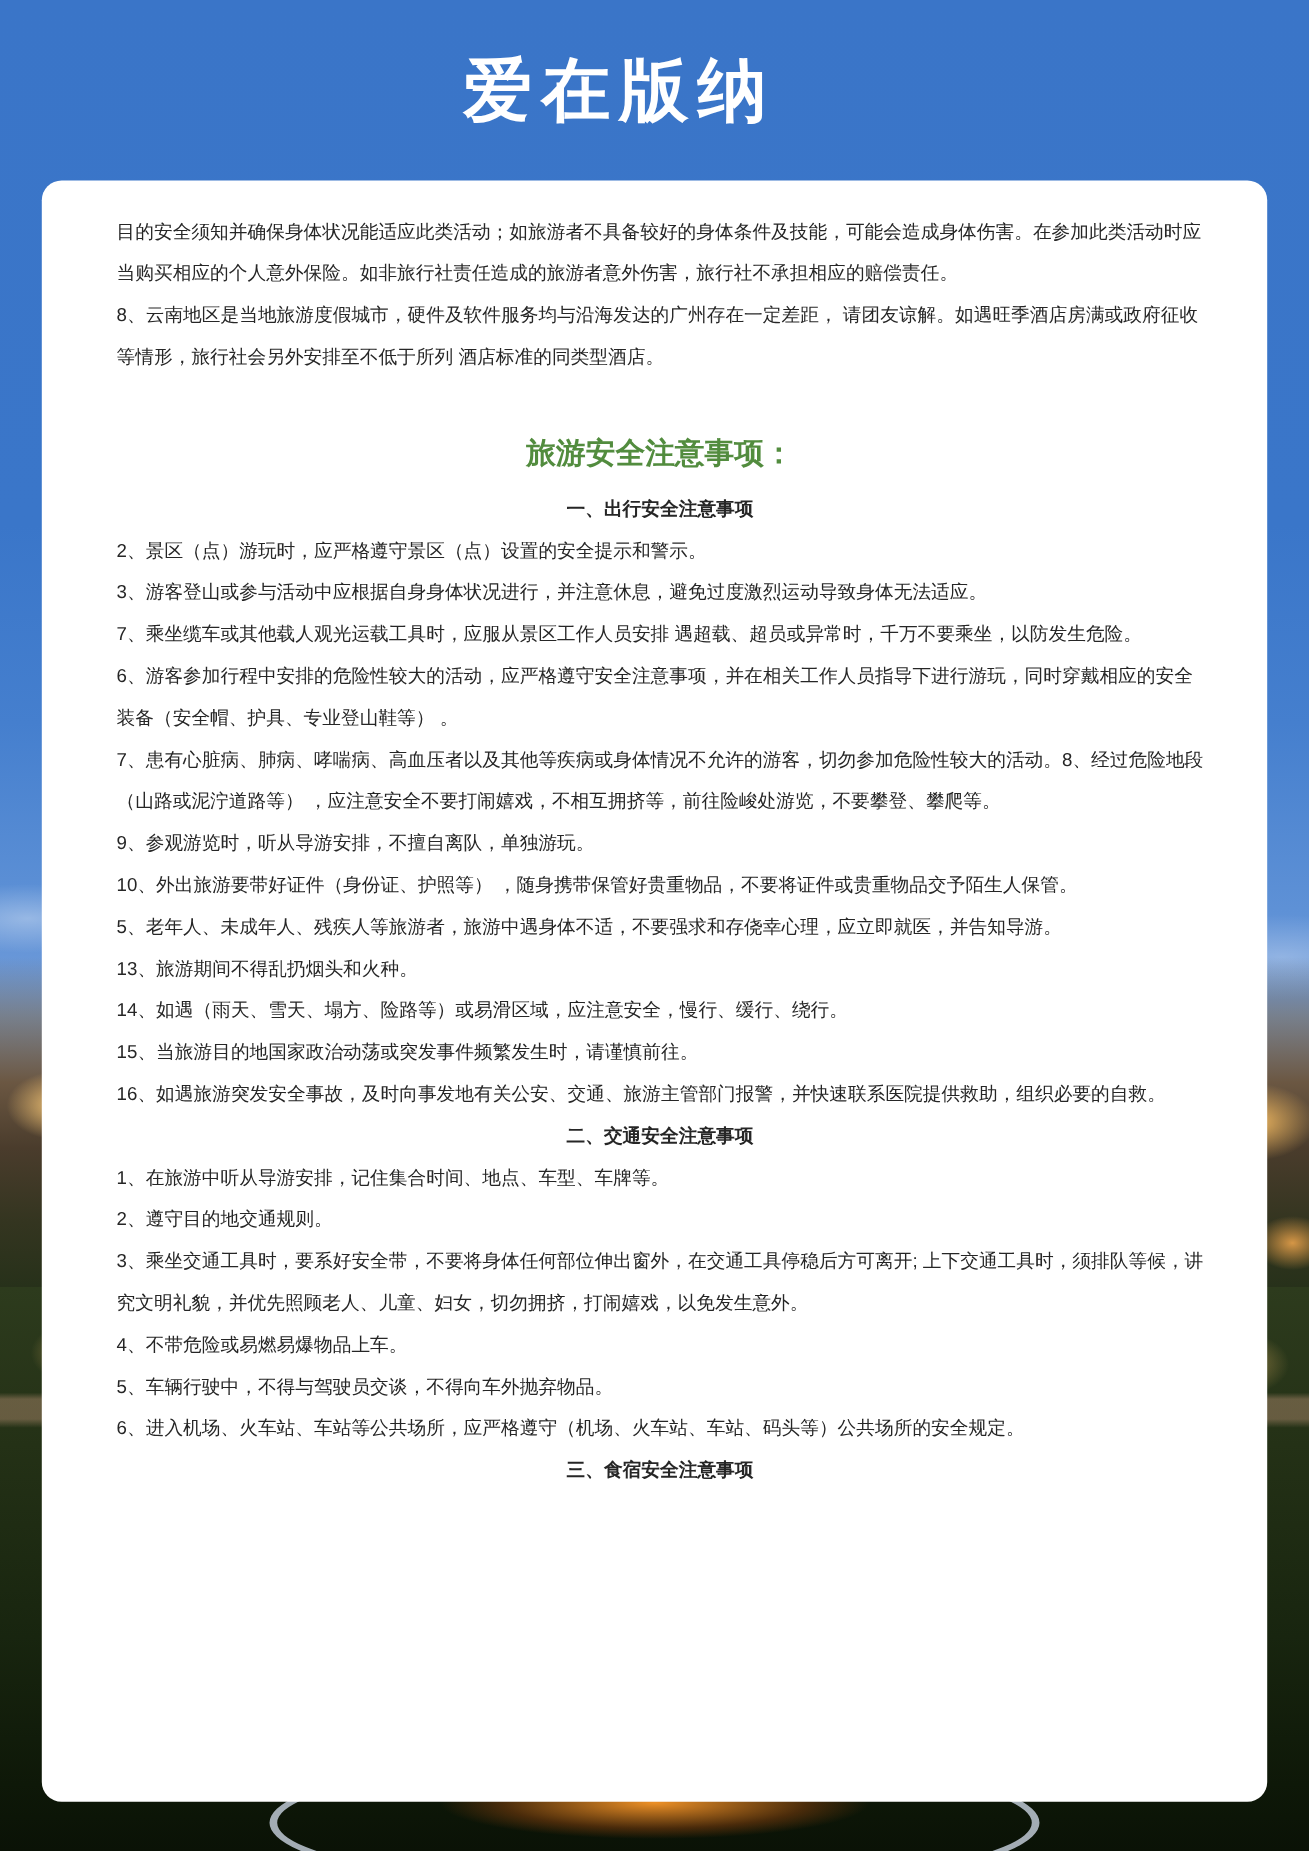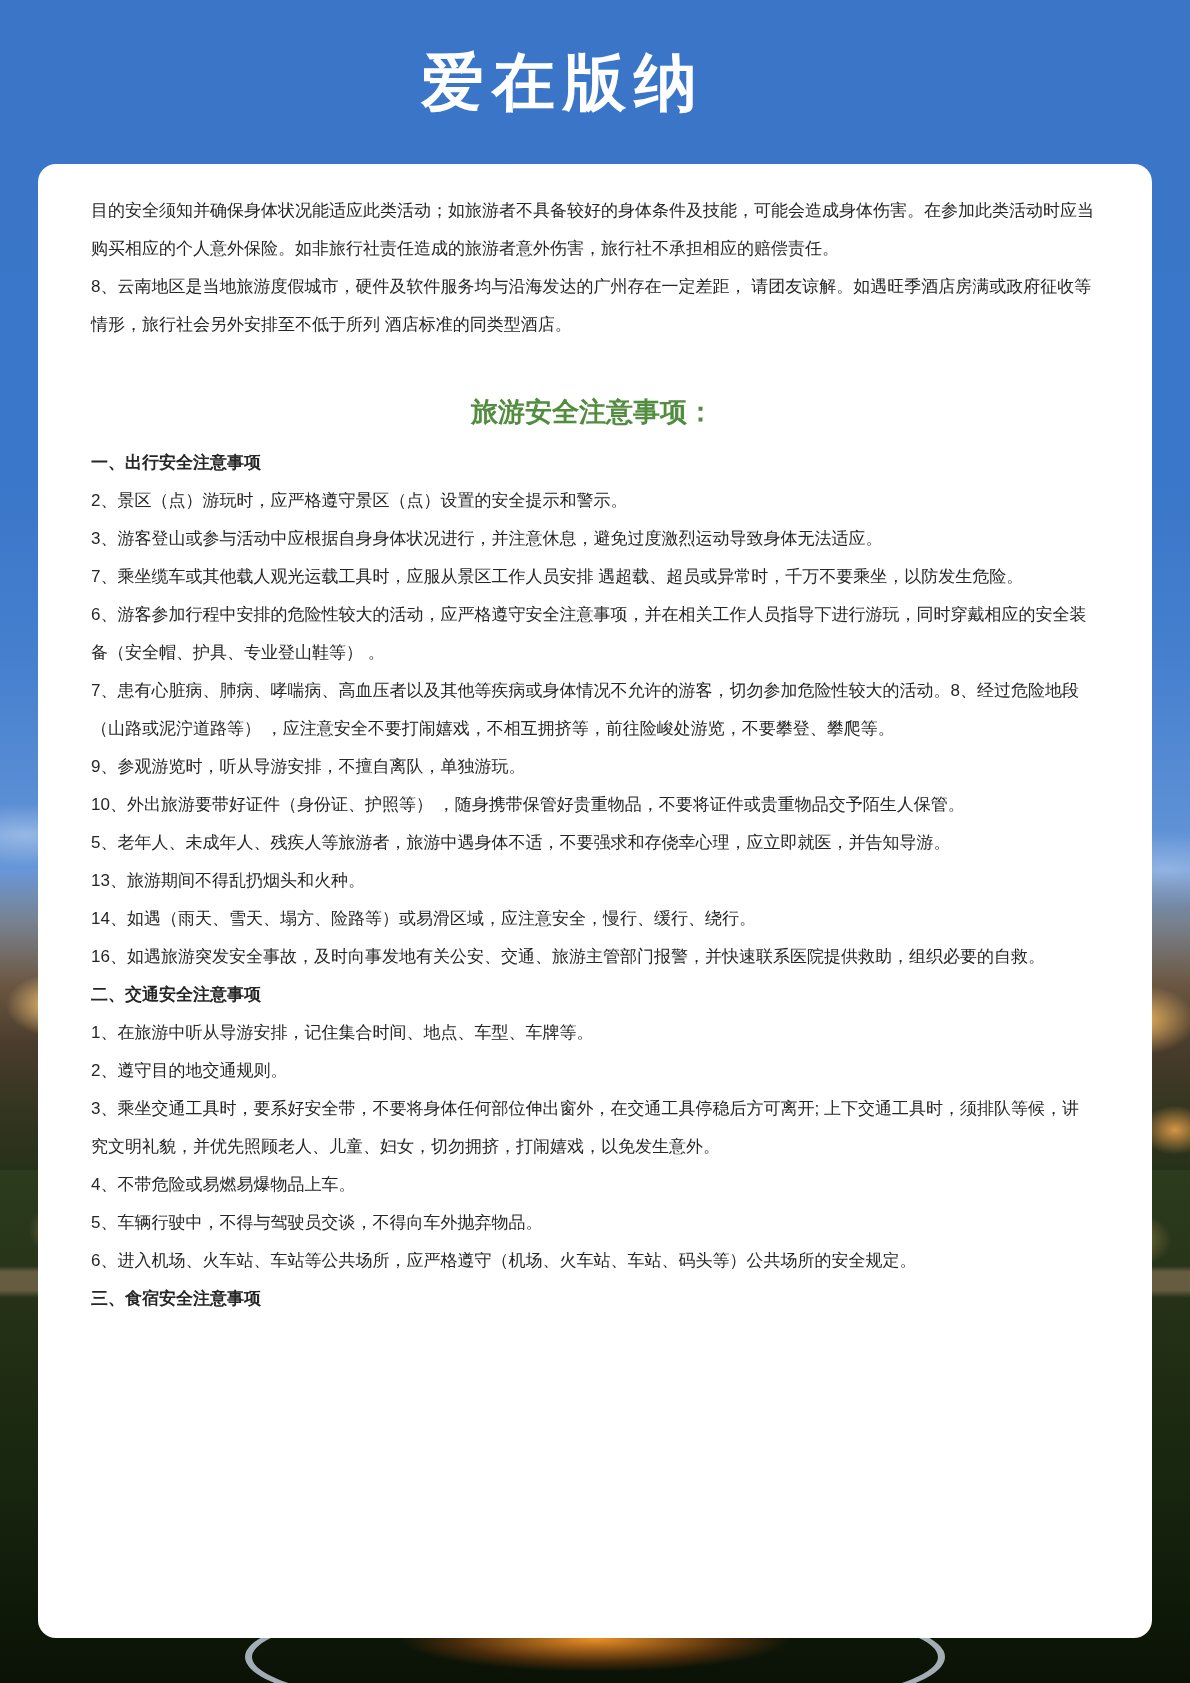--- a/index.html
+++ b/index.html
@@ -46,31 +46,31 @@
   
   .page-title{
     position:absolute;z-index:2;left:0;top:40px;width:1126px;
     text-align:center;color:#ffffff;
     font-family:"DejaVu Serif","Liberation Serif",serif;
     font-weight:700;font-size:63px;letter-spacing:8px;
   }
   .card{
     position:absolute;z-index:1;left:38px;top:164px;width:1114px;height:1474px;
     background:#ffffff;border-radius:18px;
-    box-sizing:border-box;padding:28px 58px 0 53px;overflow:hidden;
+    box-sizing:border-box;padding:28px 58px 0 68px;overflow:hidden;
   }
   .card p{
     margin:0;font-size:17px;line-height:38px;color:#262626;
   }
   .green-heading{
     text-align:center;color:#528c3e;font-size:27px;font-weight:700;
     margin:52px 0 16px 0;line-height:32px;
   }
   .sec-title{
-    font-weight:700;font-size:18.5px;color:#101010;line-height:38px;
+    font-weight:700;font-size:18.5px;color:#101010;line-height:38px;text-align:center;
   }
 </style>
 </head>
 <body>
 
 <div class="bg">
   <div class="bg-sky"></div>
   <div class="bg-buildings"></div>
   <div class="bg-grass"></div>
   <div class="fountain-ring"></div>
@@ -89,20 +89,21 @@
   <p>2、景区（点）游玩时，应严格遵守景区（点）设置的安全提示和警示。</p>
   <p>3、游客登山或参与活动中应根据自身身体状况进行，并注意休息，避免过度激烈运动导致身体无法适应。</p>
   <p>7、乘坐缆车或其他载人观光运载工具时，应服从景区工作人员安排 遇超载、超员或异常时，千万不要乘坐，以防发生危险。</p>
   <p>6、游客参加行程中安排的危险性较大的活动，应严格遵守安全注意事项，并在相关工作人员指导下进行游玩，同时穿戴相应的安全装备（安全帽、护具、专业登山鞋等） 。</p>
   <p>7、患有心脏病、肺病、哮喘病、高血压者以及其他等疾病或身体情况不允许的游客，切勿参加危险性较大的活动。8、经过危险地段（山路或泥泞道路等） ，应注意安全不要打闹嬉戏，不相互拥挤等，前往险峻处游览，不要攀登、攀爬等。</p>
   <p>9、参观游览时，听从导游安排，不擅自离队，单独游玩。</p>
   <p>10、外出旅游要带好证件（身份证、护照等） ，随身携带保管好贵重物品，不要将证件或贵重物品交予陌生人保管。</p>
   <p>5、老年人、未成年人、残疾人等旅游者，旅游中遇身体不适，不要强求和存侥幸心理，应立即就医，并告知导游。</p>
   <p>13、旅游期间不得乱扔烟头和火种。</p>
   <p>14、如遇（雨天、雪天、塌方、险路等）或易滑区域，应注意安全，慢行、缓行、绕行。</p>
+  <p>15、当旅游目的地国家政治动荡或突发事件频繁发生时，请谨慎前往。</p>
   <p>16、如遇旅游突发安全事故，及时向事发地有关公安、交通、旅游主管部门报警，并快速联系医院提供救助，组织必要的自救。</p>
 
   <p class="sec-title">二、交通安全注意事项</p>
   <p>1、在旅游中听从导游安排，记住集合时间、地点、车型、车牌等。</p>
   <p>2、遵守目的地交通规则。</p>
   <p>3、乘坐交通工具时，要系好安全带，不要将身体任何部位伸出窗外，在交通工具停稳后方可离开; 上下交通工具时，须排队等候，讲究文明礼貌，并优先照顾老人、儿童、妇女，切勿拥挤，打闹嬉戏，以免发生意外。</p>
   <p>4、不带危险或易燃易爆物品上车。</p>
   <p>5、车辆行驶中，不得与驾驶员交谈，不得向车外抛弃物品。</p>
   <p>6、进入机场、火车站、车站等公共场所，应严格遵守（机场、火车站、车站、码头等）公共场所的安全规定。</p>
 

